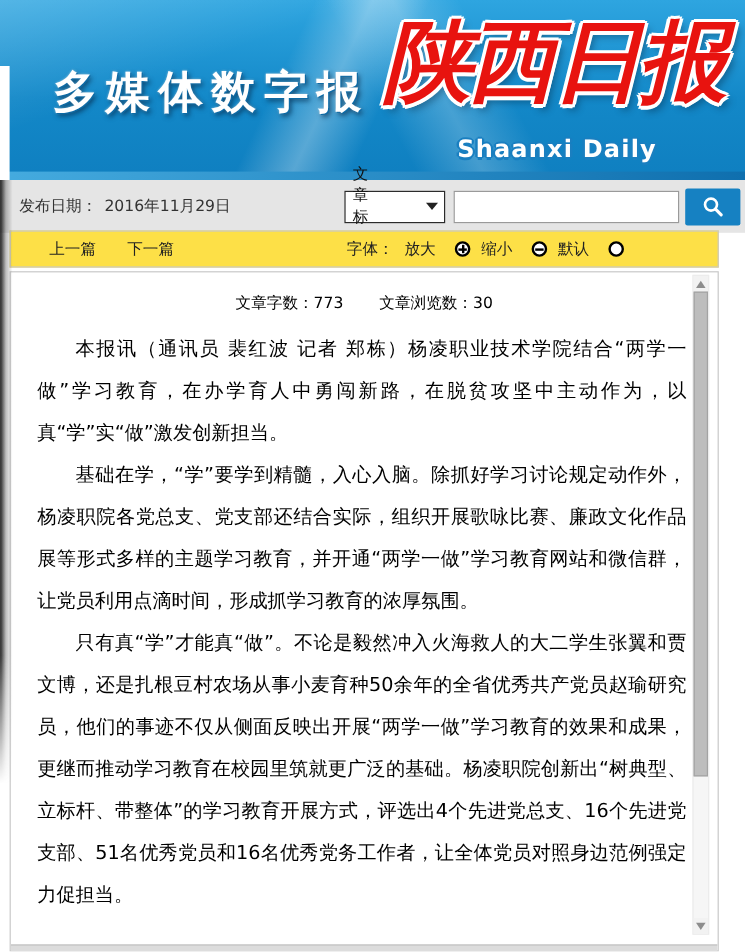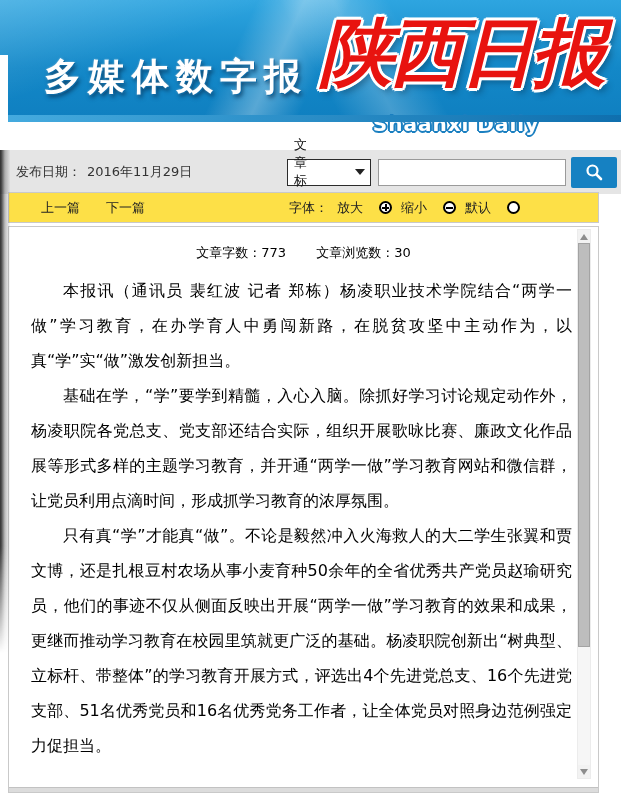--- a/index.html
+++ b/index.html
@@ -4,21 +4,21 @@
 <style>
   * { box-sizing: border-box; }
   html,body { margin:0; padding:0; }
   body {
     width:621px; height:793px; overflow:hidden; position:relative;
     background:#fff; font-family:"DejaVu Sans","Liberation Sans",sans-serif;
   }
 
   
   .header {
-    position:absolute; left:0; top:0; width:621px; height:122px;
+    position:absolute; left:0; top:0; width:621px; height:150px;
     background:
       linear-gradient(115deg, rgba(255,255,255,0) 38%, rgba(255,255,255,0.30) 45%, rgba(255,255,255,0) 52%),
       linear-gradient(62deg, rgba(255,255,255,0) 50%, rgba(255,255,255,0.22) 58%, rgba(255,255,255,0) 66%),
       linear-gradient(160deg, rgba(255,255,255,0.18) 0%, rgba(255,255,255,0) 30%),
       linear-gradient(180deg, #2ea5e0 0%, #1388c8 55%, #0f7fc0 100%);
   }
   .site-name {
     position:absolute; left:44px; top:52px;
     font-size:37px; font-weight:bold; color:#fff; letter-spacing:7px;
     text-shadow: 1px 1px 0 #0d6aa5, 2px 3px 4px rgba(5,45,80,0.75), 0 0 2px rgba(255,255,255,0.6);
@@ -26,21 +26,21 @@
   .logo {
     position:absolute; right:10px; top:0px; width:300px; text-align:center;
     font-family:"DejaVu Serif","Liberation Serif",serif; font-style:italic; font-weight:bold;
     font-size:74px; line-height:104px; color:#e8130f; letter-spacing:-3px; white-space:nowrap;
     text-shadow:
       -3px 0 0 #fff, 3px 0 0 #fff, 0 -3px 0 #fff, 0 3px 0 #fff,
       -2px -2px 0 #fff, 2px 2px 0 #fff, -2px 2px 0 #fff, 2px -2px 0 #fff,
       4px 5px 6px rgba(0,20,40,0.35);
   }
   .logo-sub {
-    position:absolute; right:75px; top:112px; width:180px; text-align:center;
+    position:absolute; right:60px; top:112px; width:180px; text-align:left;
     font-size:20px; font-weight:bold; color:#fff; letter-spacing:1px;
     text-shadow:
       -2px 0 0 #1a7fc0, 2px 0 0 #1a7fc0, 0 -2px 0 #1a7fc0, 0 2px 0 #1a7fc0,
       -1px -1px 0 #1a7fc0, 1px 1px 0 #1a7fc0, -1px 1px 0 #1a7fc0, 1px -1px 0 #1a7fc0;
   }
   .nav-band {
     position:absolute; left:0; right:0; bottom:7px; height:29px;
     background:rgba(5,60,100,0.28);
     display:flex; align-items:center; padding-left:28px; gap:21px;
   }

